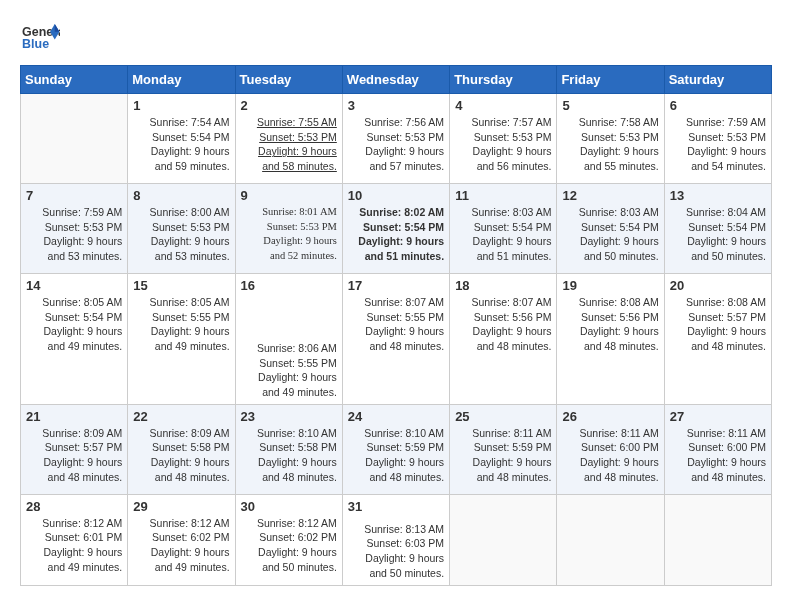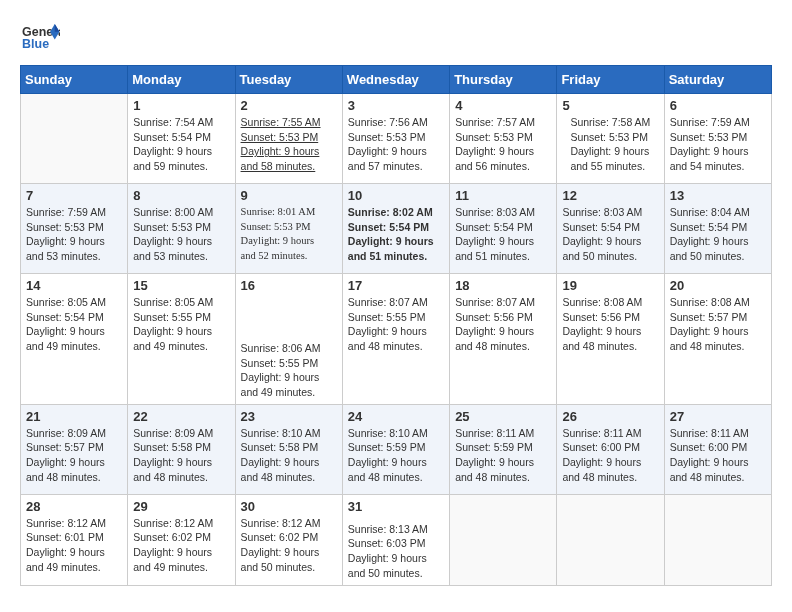--- a/index.html
+++ b/index.html
@@ -62,20 +62,21 @@
       font-size: 13px;
       font-weight: bold;
       color: #333;
       display: block;
       margin-bottom: 2px;
     }
     .day-info {
       font-size: 10.5px;
       color: #333;
       line-height: 1.4;
+      text-align: right;
     }
     .empty-cell {
       background: #f9f9f9;
     }
     .row-shaded td {
       background-color: #f0f4fa;
     }
   </style>
 </head>
 <body>

